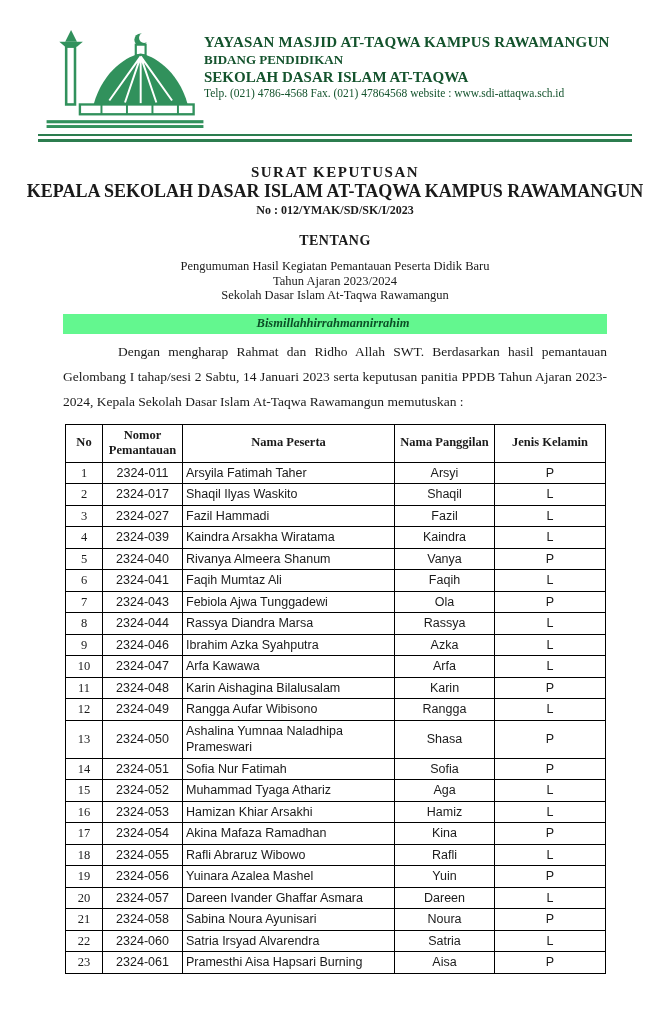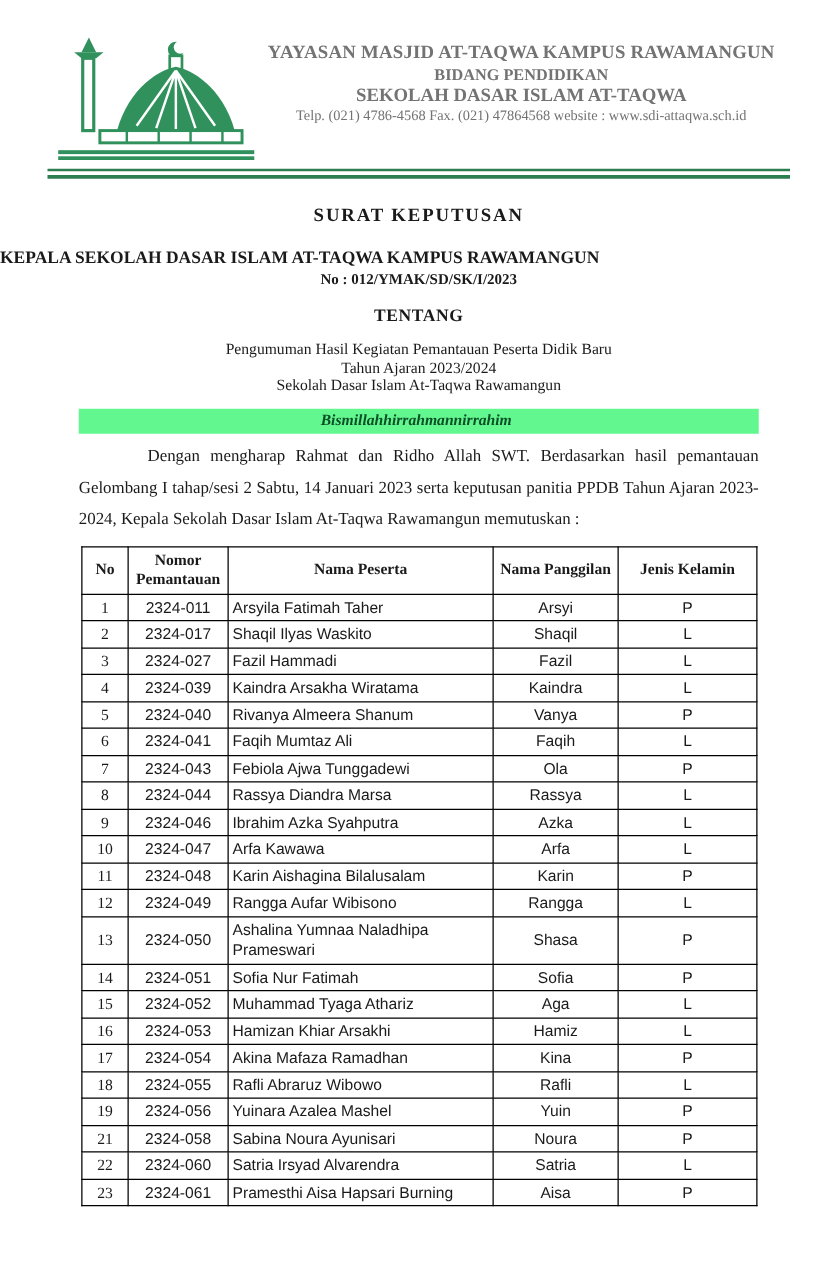--- a/index.html
+++ b/index.html
@@ -16,22 +16,21 @@
   }
   
   .letterhead {
     display: flex;
     align-items: flex-start;
     padding: 28px 40px 0 46px;
   }
   .logo-wrap { width: 158px; flex: 0 0 158px; }
   .lh-text {
     flex: 1;
-    text-align: center;
-    color: #737373;
+    color: #14532d;
     padding-top: 6px;
   }
   .lh-line1 { font-weight: bold; font-size: 15px; letter-spacing: .2px; }
   .lh-line2 { font-weight: bold; font-size: 13px; margin-top: 1px; }
   .lh-line3 { font-weight: bold; font-size: 15px; margin-top: 1px; }
   .lh-addr  { font-size: 11.5px; margin-top: 3px; }
   .lh-contact { font-size: 11.5px; margin-top: 1px; }
   .lh-divider {
     margin: 2px 38px 0 38px;
     height: 8px;
@@ -40,24 +39,23 @@
   }
   
   .doc-title {
     text-align: center;
     font-weight: bold;
     font-size: 15px;
     letter-spacing: 1.5px;
     margin-top: 22px;
   }
   .doc-issuer {
-    text-align: left;
-    font-weight: bold;
-    font-size: 14px;
-    margin-top: 17px;
+    text-align: center;
+    font-weight: bold;
+    font-size: 18px;
   }
   .doc-number {
     text-align: center;
     font-weight: bold;
     font-size: 12px;
     margin-top: 1px;
   }
   .doc-about {
     text-align: center;
     font-weight: bold;
@@ -331,20 +329,27 @@
           <td class="col-jk">L</td>
         </tr>
         <tr>
           <td class="col-no">19</td>
           <td class="col-nomor">2324-056</td>
           <td class="col-nama">Yuinara Azalea Mashel</td>
           <td class="col-panggilan">Yuin</td>
           <td class="col-jk">P</td>
         </tr>
         <tr>
+          <td class="col-no">20</td>
+          <td class="col-nomor">2324-057</td>
+          <td class="col-nama">Dareen Ivander Ghaffar Asmara</td>
+          <td class="col-panggilan">Dareen</td>
+          <td class="col-jk">L</td>
+        </tr>
+        <tr>
           <td class="col-no">21</td>
           <td class="col-nomor">2324-058</td>
           <td class="col-nama">Sabina Noura Ayunisari</td>
           <td class="col-panggilan">Noura</td>
           <td class="col-jk">P</td>
         </tr>
         <tr>
           <td class="col-no">22</td>
           <td class="col-nomor">2324-060</td>
           <td class="col-nama">Satria Irsyad Alvarendra</td>

